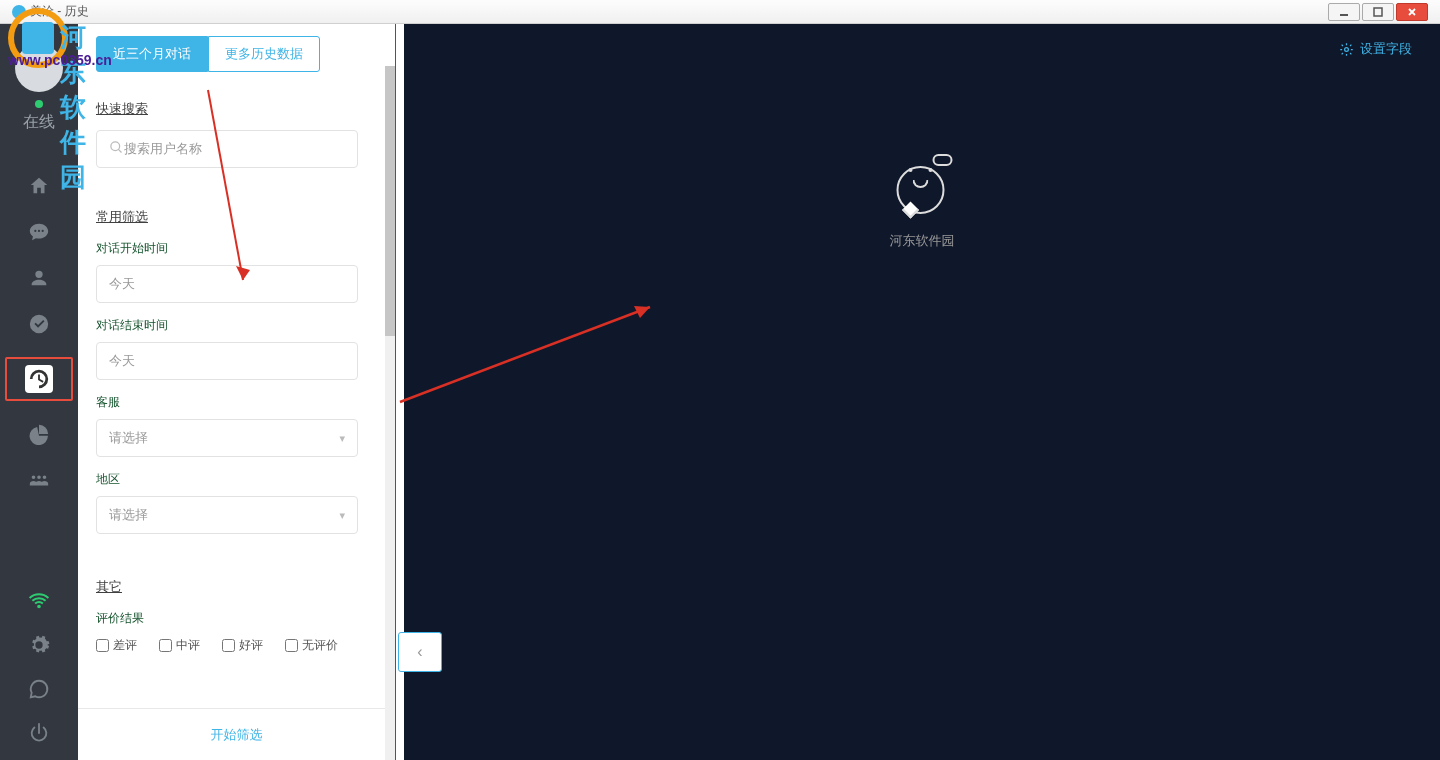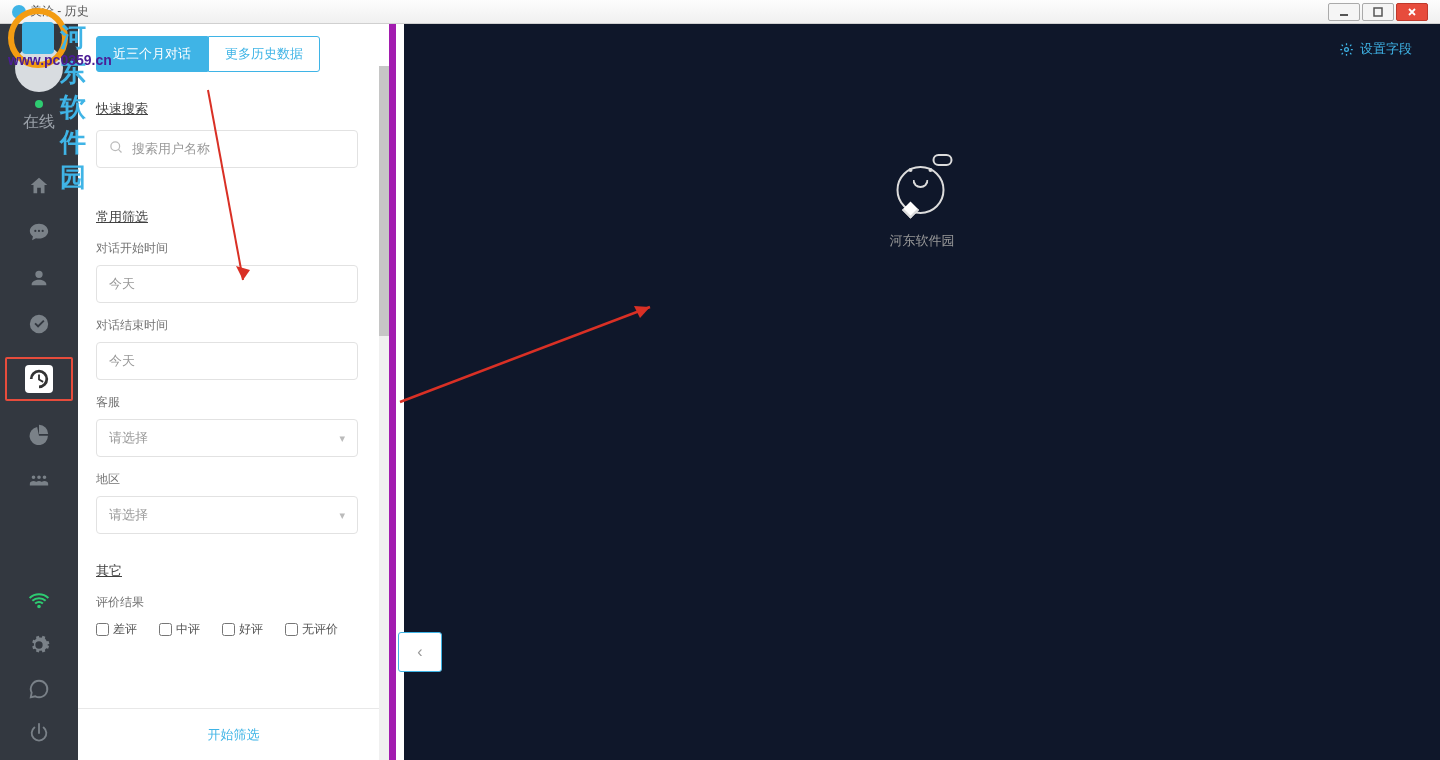--- a/index.html
+++ b/index.html
@@ -70,21 +70,21 @@
   width: 28px; height: 28px;
 }
 .nav-active-border {
   border: 2px solid #e74c3c; padding: 6px 18px; border-radius: 2px;
 }
 .nav-bottom { display: flex; flex-direction: column; gap: 18px; align-items: center; padding-bottom: 14px; }
 .wifi-icon { color: #2ecc71 !important; }
 
 
 .filter-panel {
-  width: 318px; background: #fff; border-right: 7px solid #a21caf;
+  width: 318px; background: #fff; border-right: 1px solid #a21caf;
   position: relative; display: flex; flex-direction: column;
 }
 .scroll-track {
   position: absolute; right: 0; top: 42px; width: 10px; bottom: 0;
   background: #f0f0f0;
 }
 .scroll-thumb {
   width: 10px; height: 270px; background: #c6c6c6; border-radius: 0;
 }
 .tabs {
@@ -94,27 +94,27 @@
   padding: 8px 16px; font-size: 13px; cursor: pointer;
   border: 1px solid #3fb4e6;
 }
 .tab-active { background: #3fb4e6; color: #fff; border-radius: 3px 0 0 3px; }
 .tab-inactive { background: #fff; color: #3fb4e6; border-radius: 0 3px 3px 0; }
 
 .filter-body {
   flex: 1; overflow-y: auto; padding: 0 18px 0 18px;
 }
 .section-title { font-size: 13px; color: #404040; margin: 16px 0 12px; text-decoration: underline; }
-.label { font-size: 12px; color: #737373; margin: 14px 0 8px; display: block; }
+.label { font-size: 12px; color: #14532d; margin: 14px 0 8px; display: block; }
 .input-box {
   width: 262px; height: 38px; border: 1px solid #e2e2e2; border-radius: 4px;
   display: flex; align-items: center; padding: 0 12px; font-size: 13px; color: #999;
   background: #fff;
 }
-.search-box { gap: 8px; }
+.search-box { }
 .search-icn { color: #bbb; }
 .select-box { justify-content: space-between; }
 .chev { color: #bbb; font-size: 11px; }
 
 .checkbox-row {
   display: flex; gap: 22px; margin-top: 10px; font-size: 12px; color: #555;
 }
 .checkbox-row label { display: flex; align-items: center; gap: 4px; }
 .checkbox-row input { width: 13px; height: 13px; }
 
@@ -319,21 +319,21 @@
         <span>请选择</span>
         <span class="chev">▾</span>
       </div>
 
       <span class="label">地区</span>
       <div class="input-box select-box">
         <span>请选择</span>
         <span class="chev">▾</span>
       </div>
 
-      <div class="section-title" style="margin-top:28px">其它</div>
+      <div class="section-title" style="margin-top:44px">其它</div>
       <span class="label">评价结果</span>
       <div class="checkbox-row">
         <label>
             <input type="checkbox" style="">
             <span>差评</span>
           </label>
         <label>
             <input type="checkbox" style="">
             <span>中评</span>
           </label>

